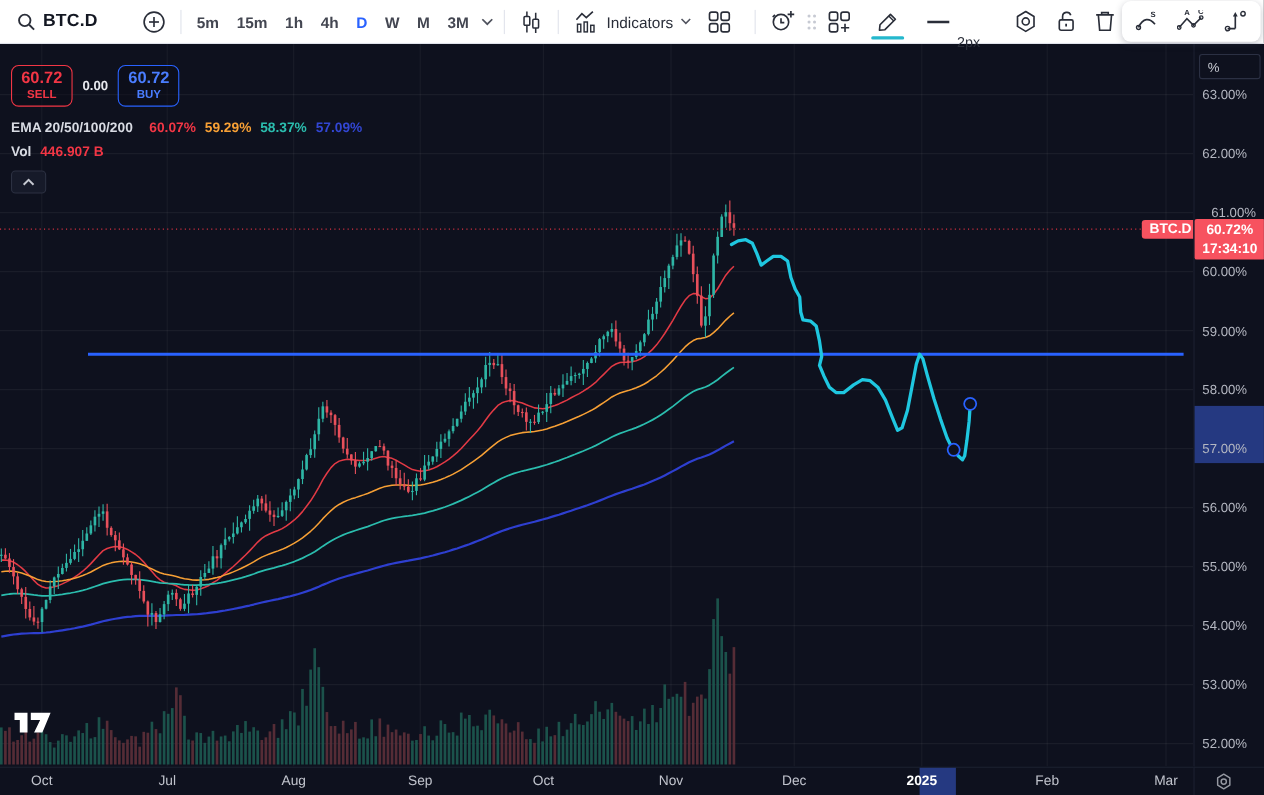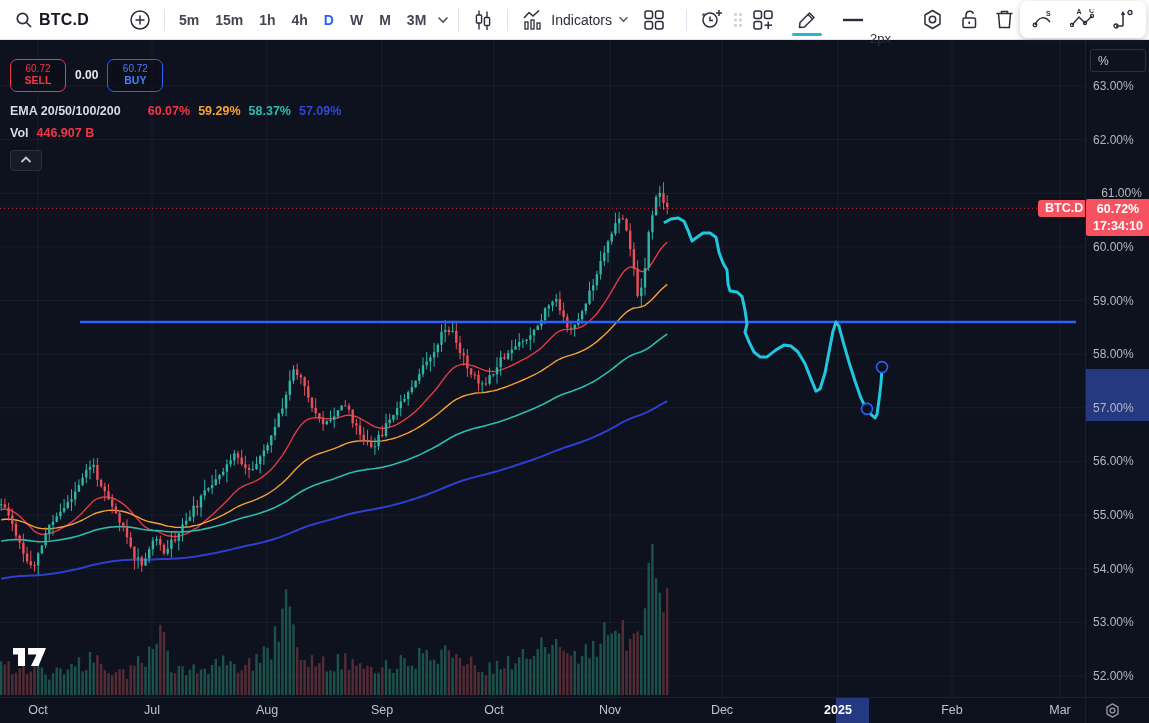--- a/index.html
+++ b/index.html
@@ -31,26 +31,26 @@
 
   
   .legend { position:absolute; left:10px; top:10px; z-index:10; }
   .lrow1 { display:flex; align-items:center; gap:7px; font-size:12.5px; }
   .dot { width:9px; height:9px; border-radius:50%; margin:0 14px 0 6px; }
   .okey { color:#e7e9ef; font-weight:600; }
   .oval { color:#f23645; font-weight:600; margin-right:6px; }
   .trade-row { display:flex; align-items:center; gap:9px; margin-top:9px; }
   .trade-btn { width:56px; border-radius:7px; text-align:center; padding:3px 0 4px; line-height:1.1;
                cursor:pointer; background:rgba(10,12,22,.45); }
-  .trade-btn .p { font-size:10px; font-weight:400; display:block; }
+  .trade-btn .p { font-size:15px; font-weight:700; display:block; }
   .trade-btn .l { font-size:10.5px; font-weight:600; display:block; margin-top:1px; }
   .sellbtn { border:1px solid #f23645; } .sellbtn span { color:#f23645; }
   .buybtn  { border:1px solid #2962ff; } .buybtn span { color:#4a7dff; }
   .spread { color:#e7e9ef; font-size:12px; font-weight:600; }
-  .ema-row { margin-top:12px; font-size:12.5px; display:flex; gap:27px; align-items:center; }
+  .ema-row { margin-top:12px; font-size:12.5px; display:flex; gap:15px; align-items:center; }
   .ema-name { color:#d8dbe3; font-weight:600; }
   .ema-val { font-weight:600; }
   .vol-row { margin-top:8px; font-size:12.5px; display:flex; gap:8px; }
   .vol-name { color:#d8dbe3; font-weight:600; }
   .vol-val { color:#f23645; font-weight:600; }
   .caret-btn { margin-top:10px; width:32px; height:21px; border:1px solid #2c3142; background:#161a29;
                border-radius:4px; display:flex; align-items:center; justify-content:center; cursor:pointer; }
 
   
   .wm { position:absolute; left:13px; bottom:28px; display:flex; align-items:center; gap:7px; z-index:9; }

